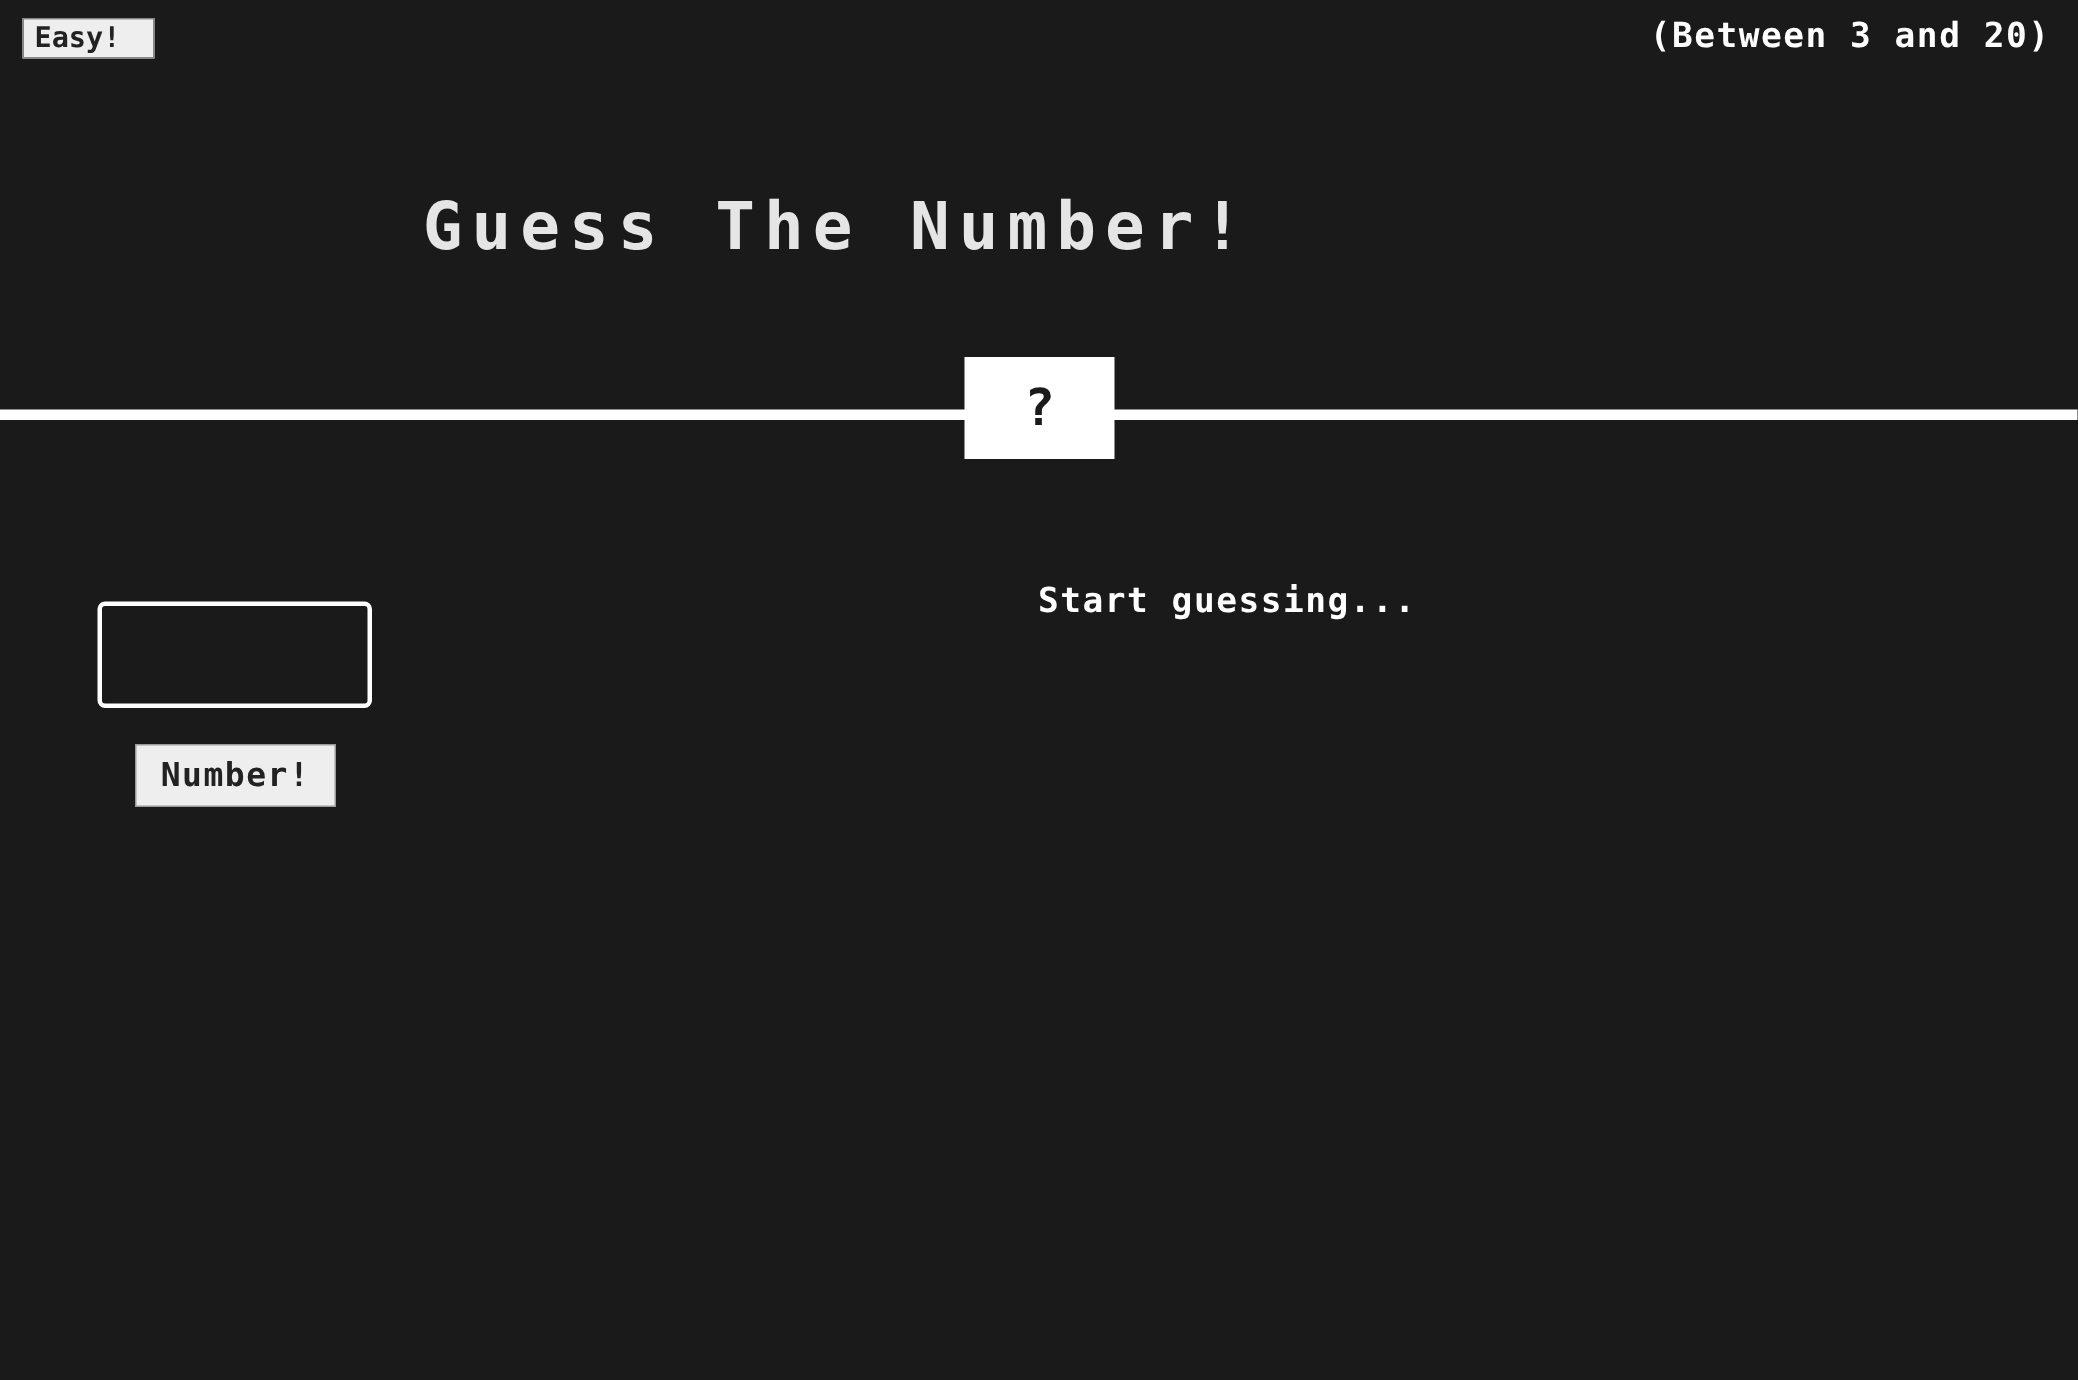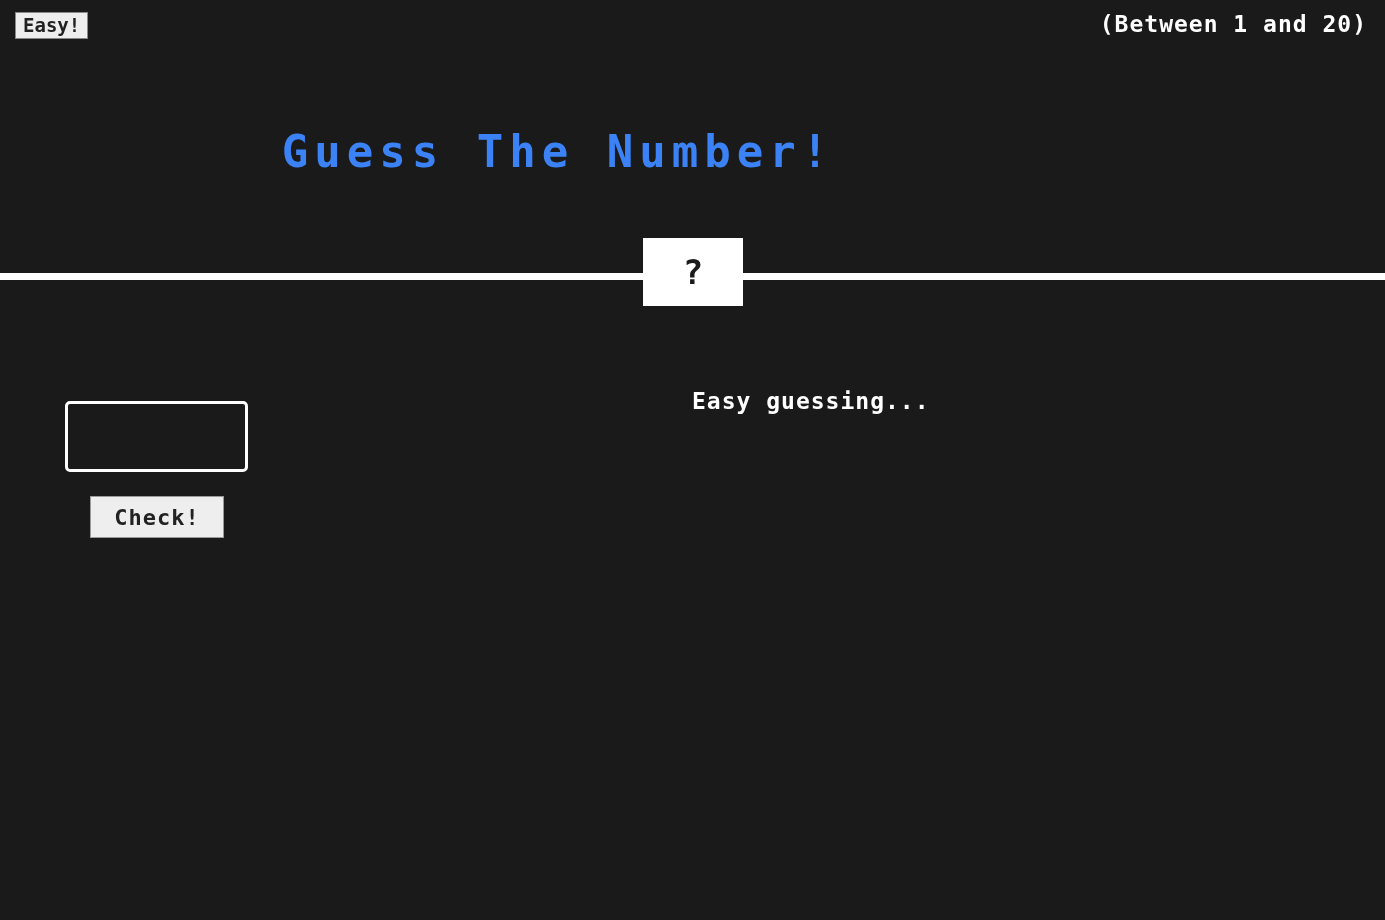--- a/index.html
+++ b/index.html
@@ -30,21 +30,21 @@
     height: 48px;
   }
 
   .difficulty-badge {
     position: absolute;
     left: 15px;
     top: 12px;
     background: #eee;
     color: #222;
     border: 1px solid #888;
-    padding: 2px 7px 3px 7px;
+    padding: 2px 22px 3px 7px;
     font-size: 19px;
     line-height: 20px;
     font-weight: bold;
     letter-spacing: 0px;
     font-family: "DejaVu Sans Mono", "Liberation Mono", monospace;
     cursor: pointer;
   }
 
   .range-label {
     position: absolute;
@@ -59,21 +59,21 @@
 
   
   .main-title {
     position: absolute;
     top: 124px;
     left: 0;
     width: 1116px;
     text-align: center;
     font-size: 44px;
     line-height: 56px;
-    color: #3b82f6;
+    color: #e5e5e5;
     letter-spacing: 6px;
     margin: 0;
     font-weight: bold;
     white-space: nowrap;
   }
 
   
   .separator {
     position: absolute;
     top: 273px;
@@ -182,34 +182,34 @@
   }
 
   .score-label { letter-spacing: 1px; }
   .score-value { letter-spacing: 1px; }
 </style>
 </head>
 <body>
 
 <div class="topbar">
   <button class="difficulty-badge">Easy!</button>
-  <div class="range-label">(Between 1 and 20)</div>
+  <div class="range-label">(Between 3 and 20)</div>
 </div>
 
 <h1 class="main-title">Guess The Number!</h1>
 
 <div class="separator"></div>
 <div class="secret-number">?</div>
 
 <div class="main">
 
   <div class="left-col">
     <input class="guess-input" type="text" placeholder="" style="">
-    <button class="btn-check">Check!</button>
+    <button class="btn-check">Number!</button>
   </div>
 
   <div class="right-col">
-    <div class="message">Easy guessing...</div>
+    <div class="message">Start guessing...</div>
 
 
   </div>
 
 </div>
 
 </body></html>

